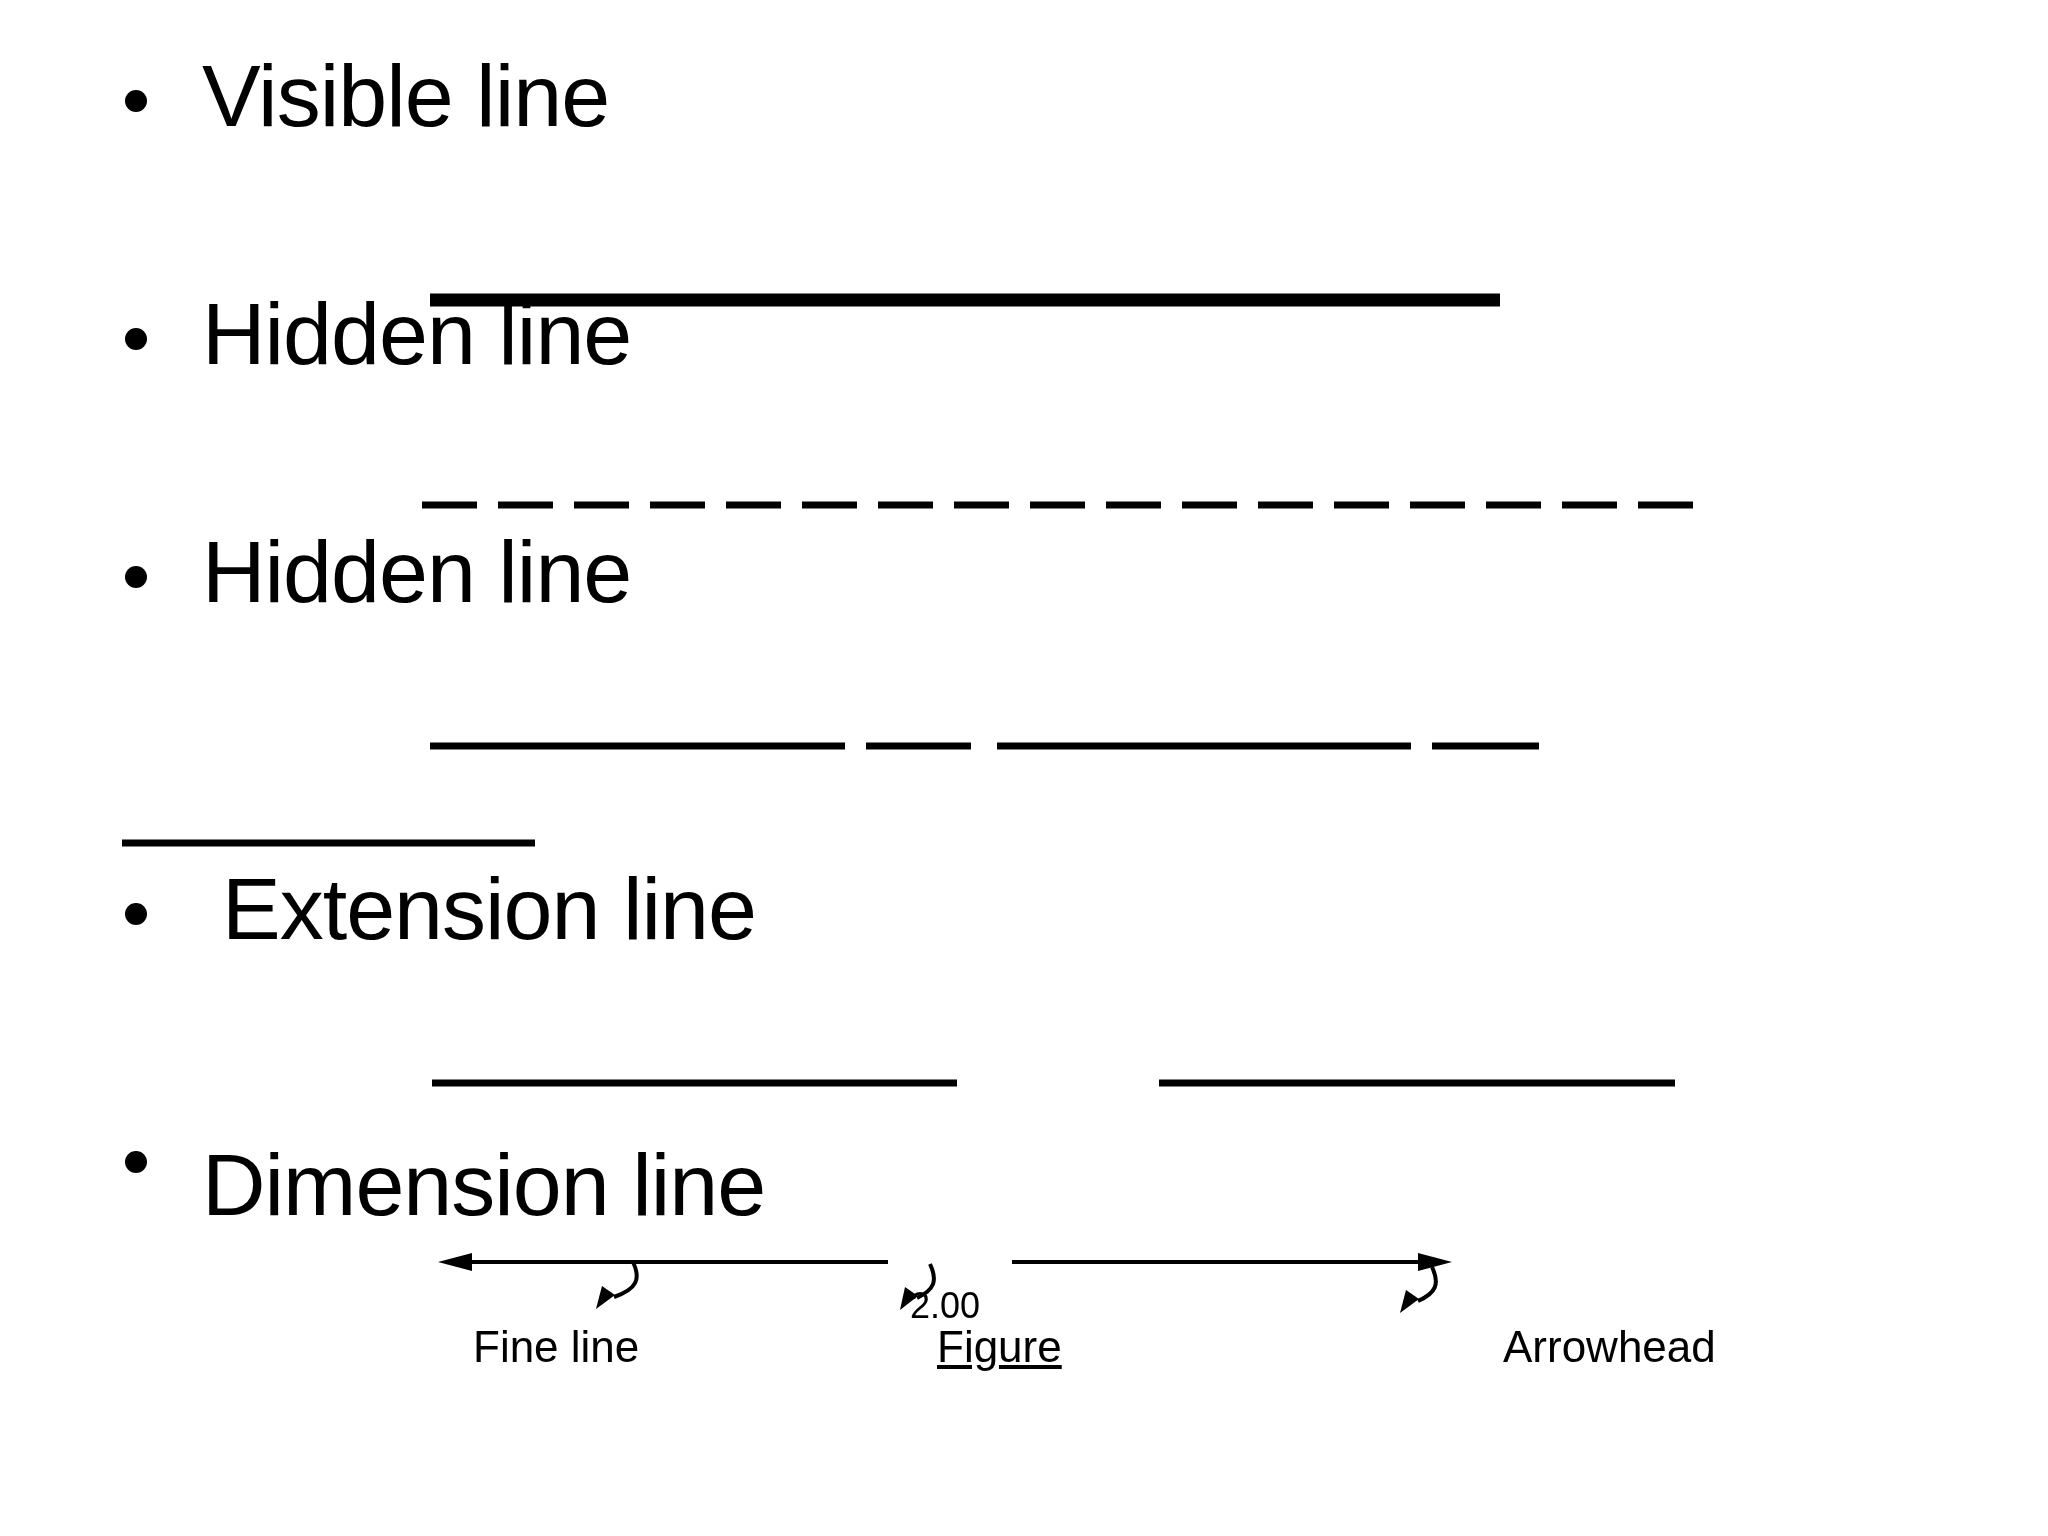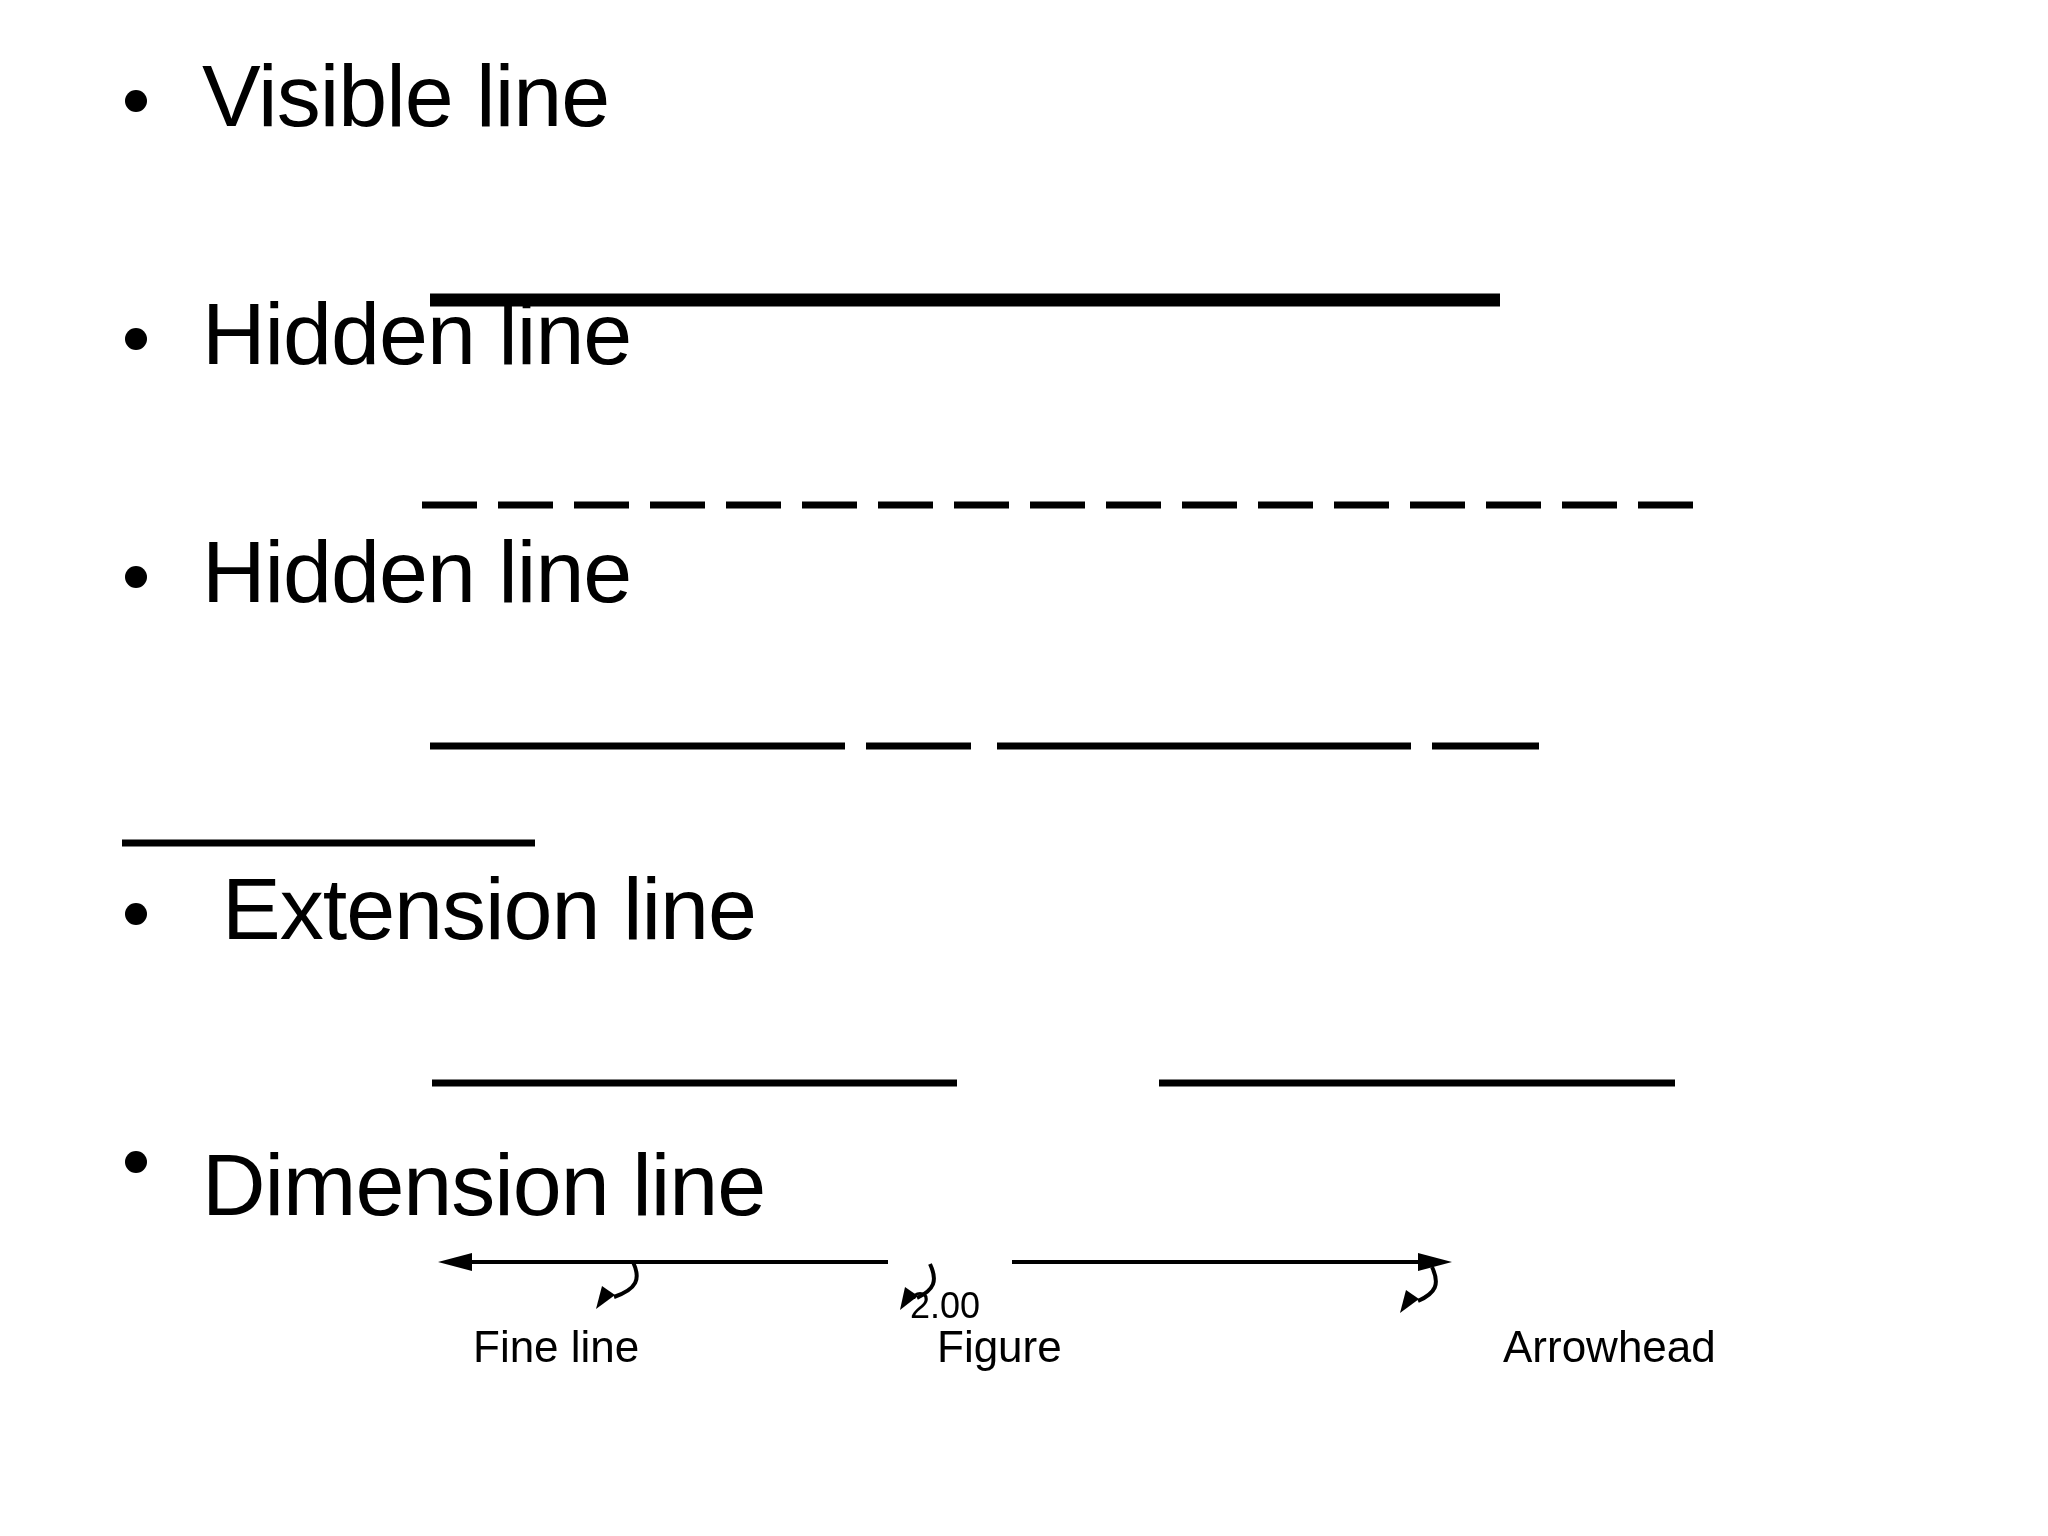--- a/index.html
+++ b/index.html
@@ -100,16 +100,16 @@
 
   <span class="bullet-dot" style="left:125px; top:903px;"></span>
   <div class="bullet-text" style="top:865px;margin-left:20px;">Extension line</div>
 
   <span class="bullet-dot" style="left:125px; top:1151px;"></span>
   <div class="bullet-text" style="top:1113px;margin-top:28px;">Dimension line</div>
 
   <div class="dim-value">2.00</div>
 
   <div class="callout-label" style="left:473px;">Fine line</div>
-  <div class="callout-label" style="left:937px;">Figure</div>
+  <div class="callout-label" style="left:937px;text-decoration:underline;">Figure</div>
   <div class="callout-label" style="left:1503px;">Arrowhead</div>
 
 </div>
 
 </body></html>

